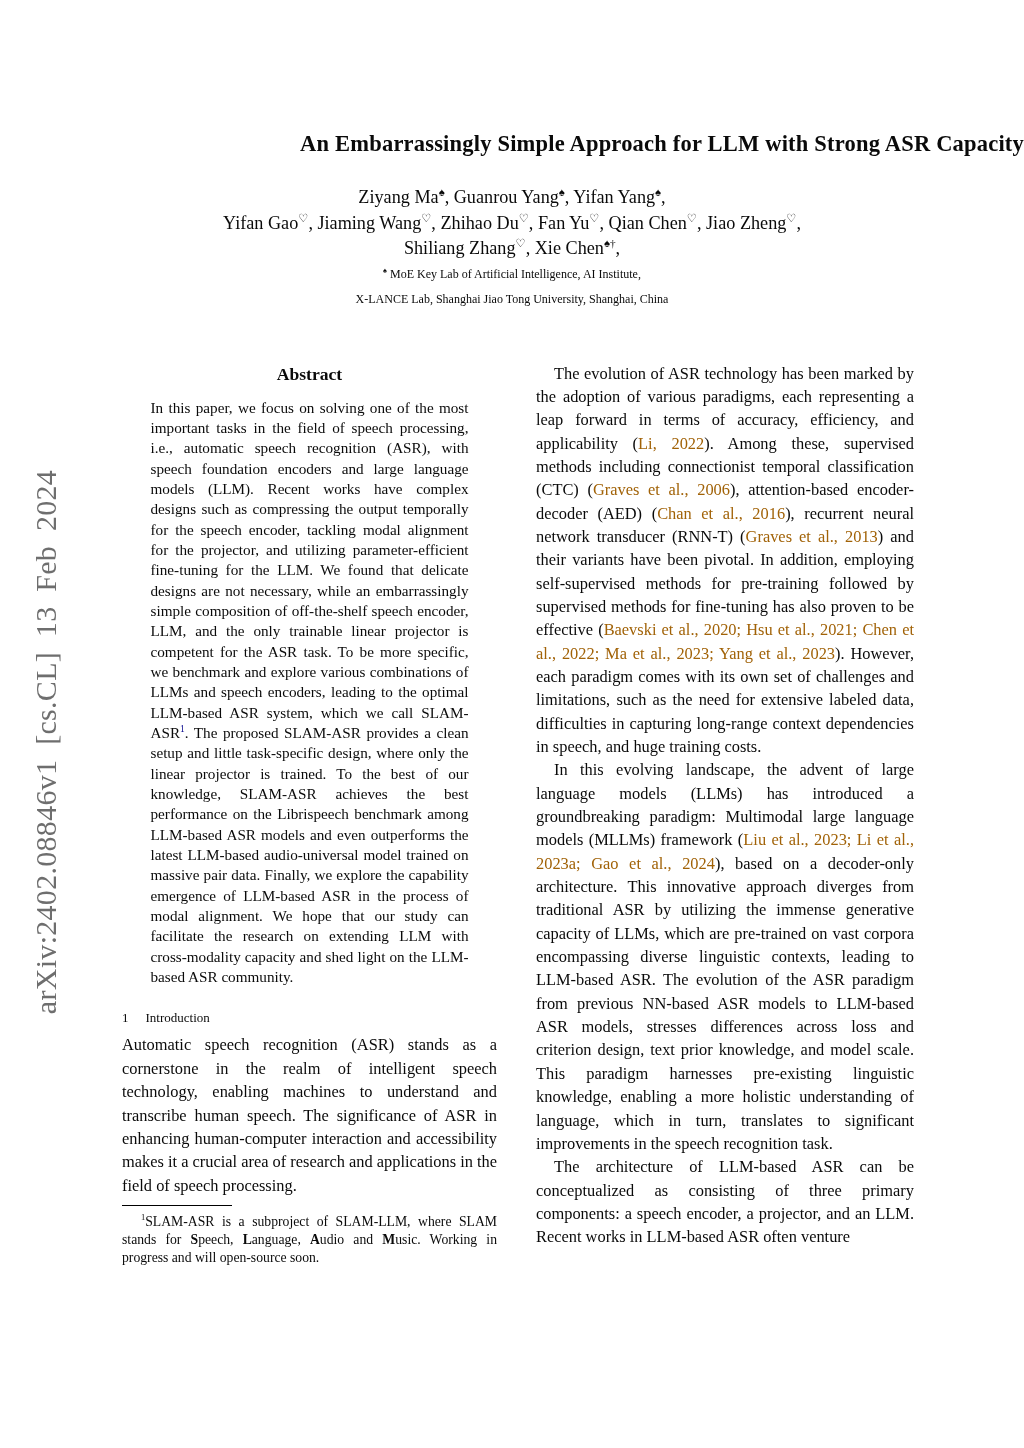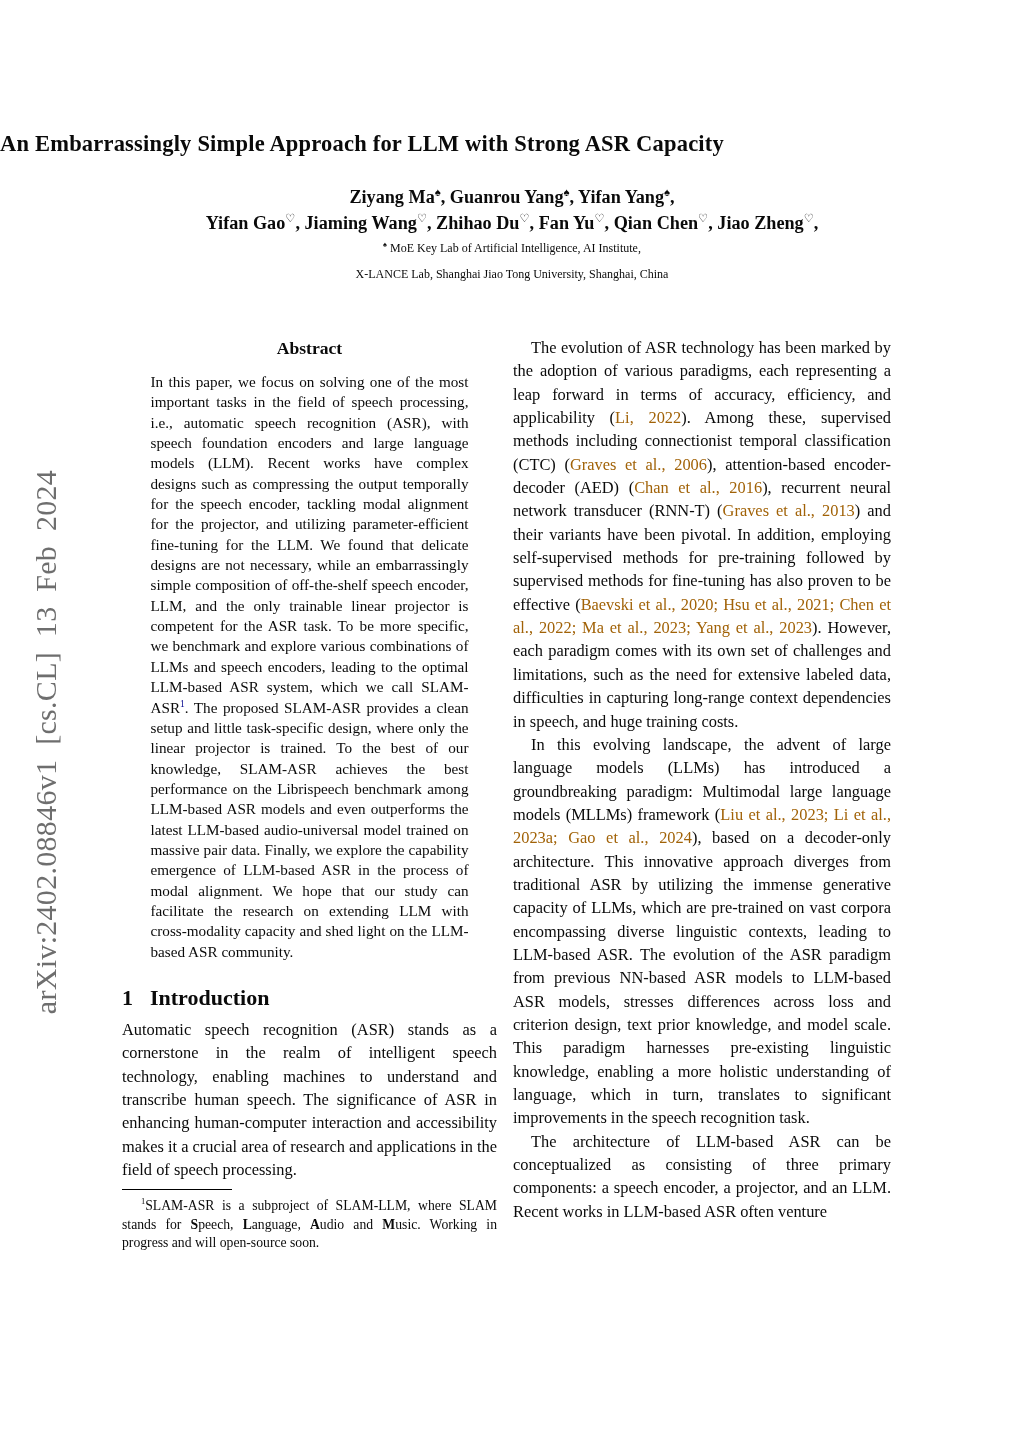--- a/index.html
+++ b/index.html
@@ -23,49 +23,49 @@
     color: #6e6e6e;
     white-space: nowrap;
     word-spacing: 7px;
     letter-spacing: 0.3px;
   }
 
   
   .title {
     margin: 0;
     padding-top: 131px;
-    text-align: left;
+    text-align: right;
     font-size: 22.5px;
     font-weight: bold;
     letter-spacing: 0.2px;
   }
   .authors { margin-top: 28px; text-align: center; }
   .author-line { line-height: 25.5px; }
-  .author-line.names { font-weight: bold; font-size: 18.2px; }
+  .author-line.names { font-weight: normal; font-size: 18.2px; }
   .author-line.affil { font-size: 12px; }
 
   .sup {
     vertical-align: super;
     font-size: 62%;
     line-height: 0;
     font-family: "Liberation Serif", "DejaVu Sans", serif;
   }
   .supcite {
     vertical-align: super;
     font-size: 62%;
     line-height: 0;
     color: #00008b;
   }
   .cite { color: #a16207; }
   .bold { font-weight: bold; }
 
   
   .columns {
     display: flex;
-    gap: 16px;
+    gap: 39px;
     margin: 49px 0 0 122px;
   }
   .col.left  { width: 375px; }
   .col.right { width: 378px; }
 
   .abstract-heading {
     text-align: center;
     font-weight: bold;
     font-size: 17.6px;
     margin: 2px 0 13px 0;
@@ -74,22 +74,22 @@
     width: 318px;
     margin: 4px auto;
     font-size: 15.2px;
     line-height: 20.35px;
     text-align: justify;
     hyphens: auto;
     -webkit-hyphens: auto;
   }
 
   .section-heading {
-    font-size: 22px;
-    font-weight: bold;
+    font-size: 13px;
+    font-weight: normal;
     margin: 23px 0 7px 0;
   }
   .section-heading .sec-num { margin-right: 17px; }
 
   .body-par {
     font-size: 16.4px;
     line-height: 23.35px;
     text-align: justify;
     margin: 0;
     hyphens: auto;
@@ -120,20 +120,21 @@
 
 <div class="page">
 
   <div class="watermark">arXiv:2402.08846v1 [cs.CL] 13 Feb 2024</div>
 
   <h1 class="title">An Embarrassingly Simple Approach for LLM with Strong ASR Capacity</h1>
 
   <div class="authors">
     <div class="author-line names"><span>Ziyang Ma</span><span class="sup">♠</span><span>, Guanrou Yang</span><span class="sup">♠</span><span>, Yifan Yang</span><span class="sup">♠</span><span>,</span></div>
     <div class="author-line names"><span>Yifan Gao</span><span class="sup">♡</span><span>, Jiaming Wang</span><span class="sup">♡</span><span>, Zhihao Du</span><span class="sup">♡</span><span>, Fan Yu</span><span class="sup">♡</span><span>, Qian Chen</span><span class="sup">♡</span><span>, Jiao Zheng</span><span class="sup">♡</span><span>,</span></div>
+    <div class="author-line names"><span>Shiliang Zhang</span><span class="sup">♡</span><span>, Xie Chen</span><span class="sup">♠†</span><span>,</span></div>
     <div class="author-line affil"><span class="sup">♠</span><span> MoE Key Lab of Artificial Intelligence, AI Institute,</span></div>
     <div class="author-line affil"><span>X-LANCE Lab, Shanghai Jiao Tong University, Shanghai, China</span></div>
   </div>
 
   <div class="columns">
 
     <div class="col left">
       <div class="abstract-heading">Abstract</div>
       <p class="abstract-body"><span>In this paper, we focus on solving one of the most important tasks in the field of speech processing, i.e., automatic speech recognition (ASR), with speech foundation encoders and large language models (LLM). Recent works have complex designs such as compressing the output temporally for the speech encoder, tackling modal alignment for the projector, and utilizing parameter-efficient fine-tuning for the LLM. We found that delicate designs are not necessary, while an embarrassingly simple composition of off-the-shelf speech encoder, LLM, and the only trainable linear projector is competent for the ASR task. To be more specific, we benchmark and explore various combinations of LLMs and speech encoders, leading to the optimal LLM-based ASR system, which we call SLAM-ASR</span><span class="supcite">1</span><span>. The proposed SLAM-ASR provides a clean setup and little task-specific design, where only the linear projector is trained. To the best of our knowledge, SLAM-ASR achieves the best performance on the Librispeech benchmark among LLM-based ASR models and even outperforms the latest LLM-based audio-universal model trained on massive pair data. Finally, we explore the capability emergence of LLM-based ASR in the process of modal alignment. We hope that our study can facilitate the research on extending LLM with cross-modality capacity and shed light on the LLM-based ASR community.</span></p>
 

